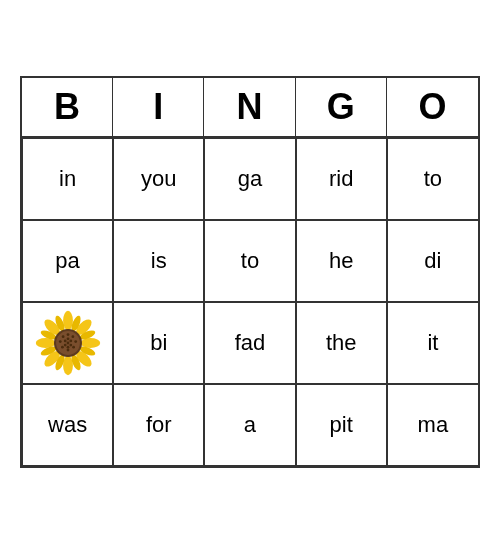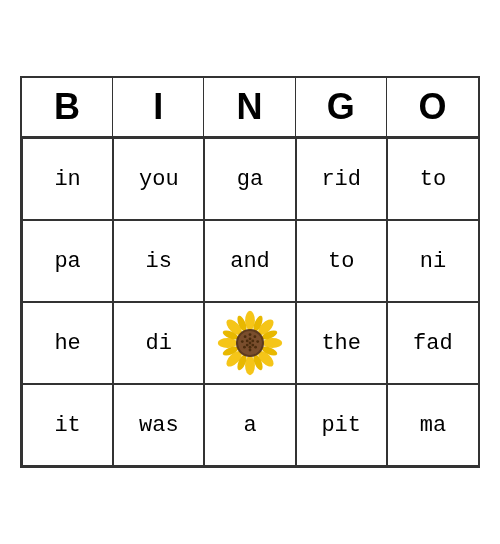--- a/index.html
+++ b/index.html
@@ -49,21 +49,21 @@
     }
 
     .bingo-cell {
       border: 1px solid #333;
       text-align: right;
       font-size: 22px;
       height: 82px;
       display: flex;
       align-items: center;
       justify-content: center;
-      font-family: Liberation Mono, monospace;
+      font-family: Liberation Sans, sans-serif;
     }
 
     .bingo-cell.free {
       background: #fff;
     }
 
     .sunflower {
       width: 70px;
       height: 70px;
     }
@@ -85,23 +85,21 @@
     <div class="bingo-header-cell">O</div>
   </div>
   <div class="bingo-grid">
   <div class="bingo-cell">in</div>
       <div class="bingo-cell">you</div>
       <div class="bingo-cell">ga</div>
       <div class="bingo-cell">rid</div>
       <div class="bingo-cell">to</div>
       <div class="bingo-cell">pa</div>
       <div class="bingo-cell">is</div>
-      <div class="bingo-cell">and</div>
       <div class="bingo-cell">to</div>
-      <div class="bingo-cell">ni</div>
       <div class="bingo-cell">he</div>
       <div class="bingo-cell">di</div>
       <div class="bingo-cell free">
         <svg class="sunflower" viewBox="0 0 100 100" xmlns="http://www.w3.org/2000/svg">
 
           <g>
 
             <ellipse cx="50" cy="18" rx="7" ry="14" fill="#f5c518" transform="rotate(0 50 50)"></ellipse>
             <ellipse cx="50" cy="18" rx="7" ry="14" fill="#f5c518" transform="rotate(45 50 50)"></ellipse>
             <ellipse cx="50" cy="18" rx="7" ry="14" fill="#f5c518" transform="rotate(90 50 50)"></ellipse>
@@ -134,21 +132,23 @@
           <circle cx="43" cy="41" r="2" fill="#4a2c0e"></circle>
           <circle cx="50" cy="44" r="2" fill="#4a2c0e"></circle>
           <circle cx="54" cy="47" r="2" fill="#4a2c0e"></circle>
           <circle cx="54" cy="53" r="2" fill="#4a2c0e"></circle>
           <circle cx="50" cy="56" r="2" fill="#4a2c0e"></circle>
           <circle cx="46" cy="53" r="2" fill="#4a2c0e"></circle>
           <circle cx="46" cy="47" r="2" fill="#4a2c0e"></circle>
           <circle cx="50" cy="50" r="2" fill="#4a2c0e"></circle>
         </svg>
       </div>
+      <div class="bingo-cell">bi</div>
+      <div class="bingo-cell">fad</div>
       <div class="bingo-cell">the</div>
-      <div class="bingo-cell">fad</div>
       <div class="bingo-cell">it</div>
       <div class="bingo-cell">was</div>
+      <div class="bingo-cell">for</div>
       <div class="bingo-cell">a</div>
       <div class="bingo-cell">pit</div>
       <div class="bingo-cell">ma</div>
     </div>
 </div>
 
 </body></html>

